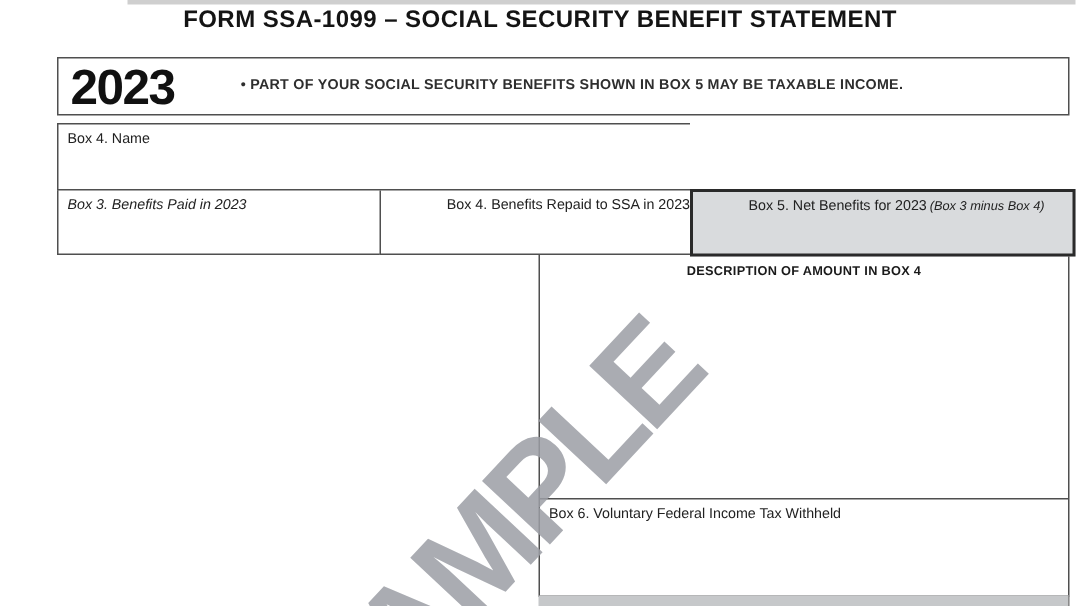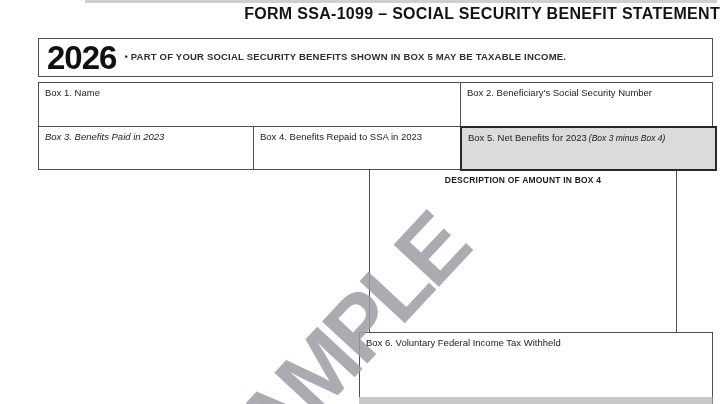--- a/index.html
+++ b/index.html
@@ -10,57 +10,57 @@
     overflow:hidden;
     font-family:"Liberation Sans","DejaVu Sans",sans-serif;
     color:#1c1c1c;
   }
   .abs{position:absolute;box-sizing:border-box;}
 
   .top-bar{left:85px;top:0;width:632px;height:3px;background:#cfcfcf;}
 
   .title{
     left:0;top:5px;width:720px;height:20px;
-    text-align:right;font-size:16px;font-weight:bold;
+    text-align:center;font-size:16px;font-weight:bold;
     letter-spacing:.3px;color:#141414;white-space:nowrap;
   }
 
   .year-box{
     left:38px;top:38px;width:675px;height:39px;
     border:1px solid #4f4f4f;
     display:flex;align-items:center;
   }
   .year{
     font-size:33px;font-weight:bold;letter-spacing:-1px;
     color:#111;line-height:33px;margin:0 8px 0 8px;
   }
   .bullets{display:flex;flex-direction:column;justify-content:center;}
   .bullet-line{
     font-size:9.5px;font-weight:bold;color:#2e2e2e;
-    line-height:12.5px;letter-spacing:.2px;white-space:nowrap;
+    line-height:12.5px;letter-spacing:.2px;white-space:nowrap;margin-left:36px;
   }
 
   .cell{font-size:9.5px;color:#222;}
   .cell .lbl{display:block;padding:4px 0 0 6px;white-space:nowrap;}
 
   .box1{left:38px;top:82px;width:422px;height:45px;
         border:1px solid #4f4f4f;border-right:none;}
   .box2{left:460px;top:82px;width:253px;height:45px;
         border:1px solid #4f4f4f;}
   .box3{left:38px;top:127px;width:215px;height:43px;
         border-left:1px solid #4f4f4f;border-bottom:1px solid #4f4f4f;font-style:italic;}
   .box4{left:253px;top:127px;width:207px;height:43px;
-        border-left:1px solid #4f4f4f;border-bottom:1px solid #4f4f4f;}
+        border-left:1px solid #4f4f4f;border-bottom:1px solid #4f4f4f;text-align:right;}
   .box5{left:460px;top:126px;width:257px;height:45px;
-        border:2px solid #2a2a2a;background:#d9dbdd;z-index:3;}
+        border:2px solid #2a2a2a;background:#d9dbdd;z-index:3;padding-left:31px;}
   .box5 .note{font-style:italic;font-size:8.5px;margin-left:2px;}
 
   .desc-left{left:38px;top:170px;width:321px;height:230px;
         border-left:1px solid #4f4f4f;border-bottom:1px solid #4f4f4f;}
-  .desc-right{left:369px;top:170px;width:308px;height:162px;
+  .desc-right{left:359px;top:170px;width:354px;height:162px;
         border-left:1px solid #4f4f4f;border-right:1px solid #4f4f4f;}
   .desc-header{
     display:block;text-align:center;padding-top:5px;
     font-size:8.5px;font-weight:bold;letter-spacing:.2px;color:#1a1a1a;
   }
 
   .box6{left:359px;top:332px;width:354px;height:66px;
         border:1px solid #4f4f4f;}
   .bottom-band{left:359px;top:397px;width:354px;height:7px;
         background:#c6c8ca;border-right:1px solid #8a8a8a;}
@@ -77,31 +77,28 @@
 </head>
 <body>
 
 <div class="canvas">
 
   <div class="abs top-bar"></div>
 
   <div class="abs title">FORM SSA-1099 – SOCIAL SECURITY BENEFIT STATEMENT</div>
 
   <div class="abs year-box">
-    <span class="year">2026</span>
+    <span class="year">2023</span>
     <div class="bullets">
       <div class="bullet-line">• PART OF YOUR SOCIAL SECURITY BENEFITS SHOWN IN BOX 5 MAY BE TAXABLE INCOME.</div>
     </div>
   </div>
 
   <div class="abs cell box1">
-    <span class="lbl">Box 1. Name</span>
-  </div>
-  <div class="abs cell box2">
-    <span class="lbl">Box 2. Beneficiary's Social Security Number</span>
+    <span class="lbl">Box 4. Name</span>
   </div>
 
   <div class="abs cell box3">
     <span class="lbl">Box 3. Benefits Paid in 2023</span>
   </div>
   <div class="abs cell box4">
     <span class="lbl">Box 4. Benefits Repaid to SSA in 2023</span>
   </div>
   <div class="abs cell box5">
     <span class="lbl"><span>Box 5. Net Benefits for 2023</span><span class="note">(Box 3 minus Box 4)</span></span>

